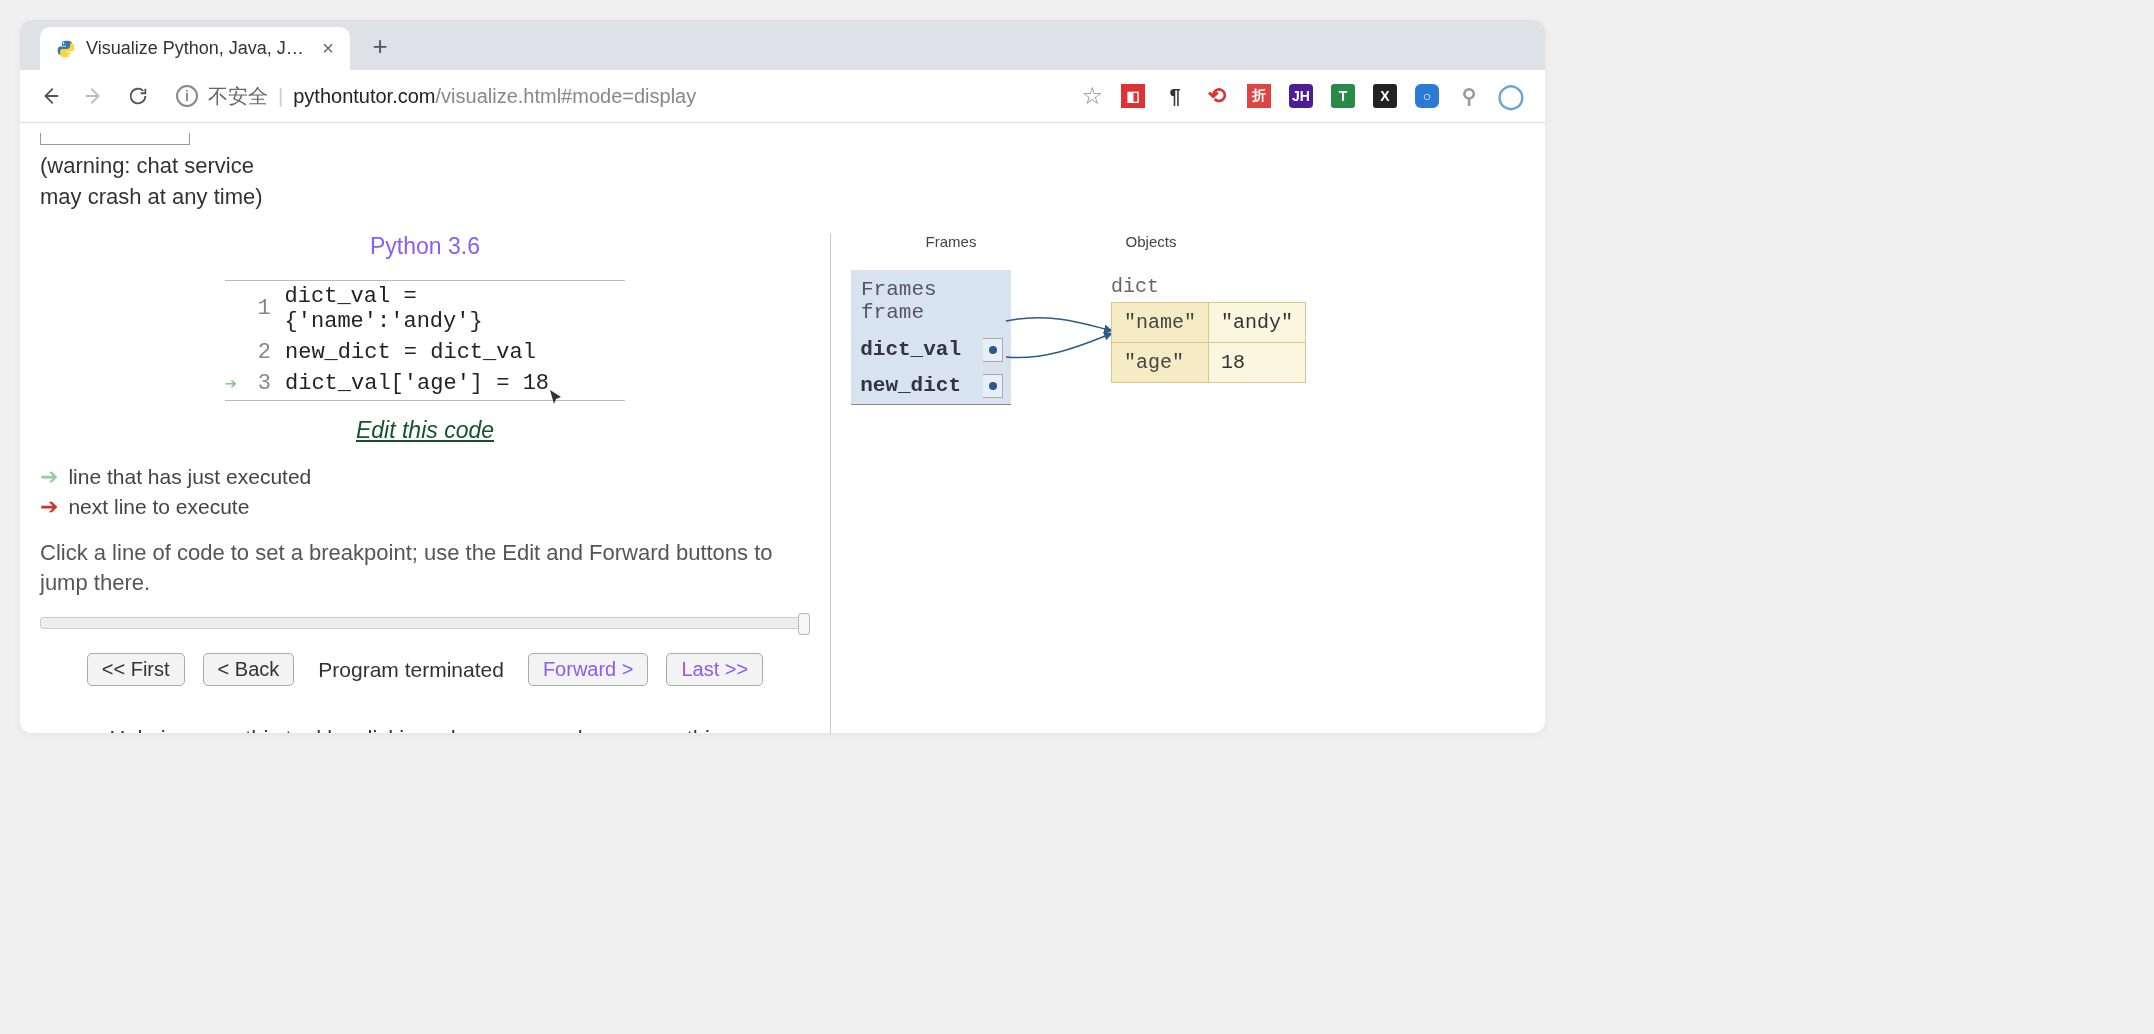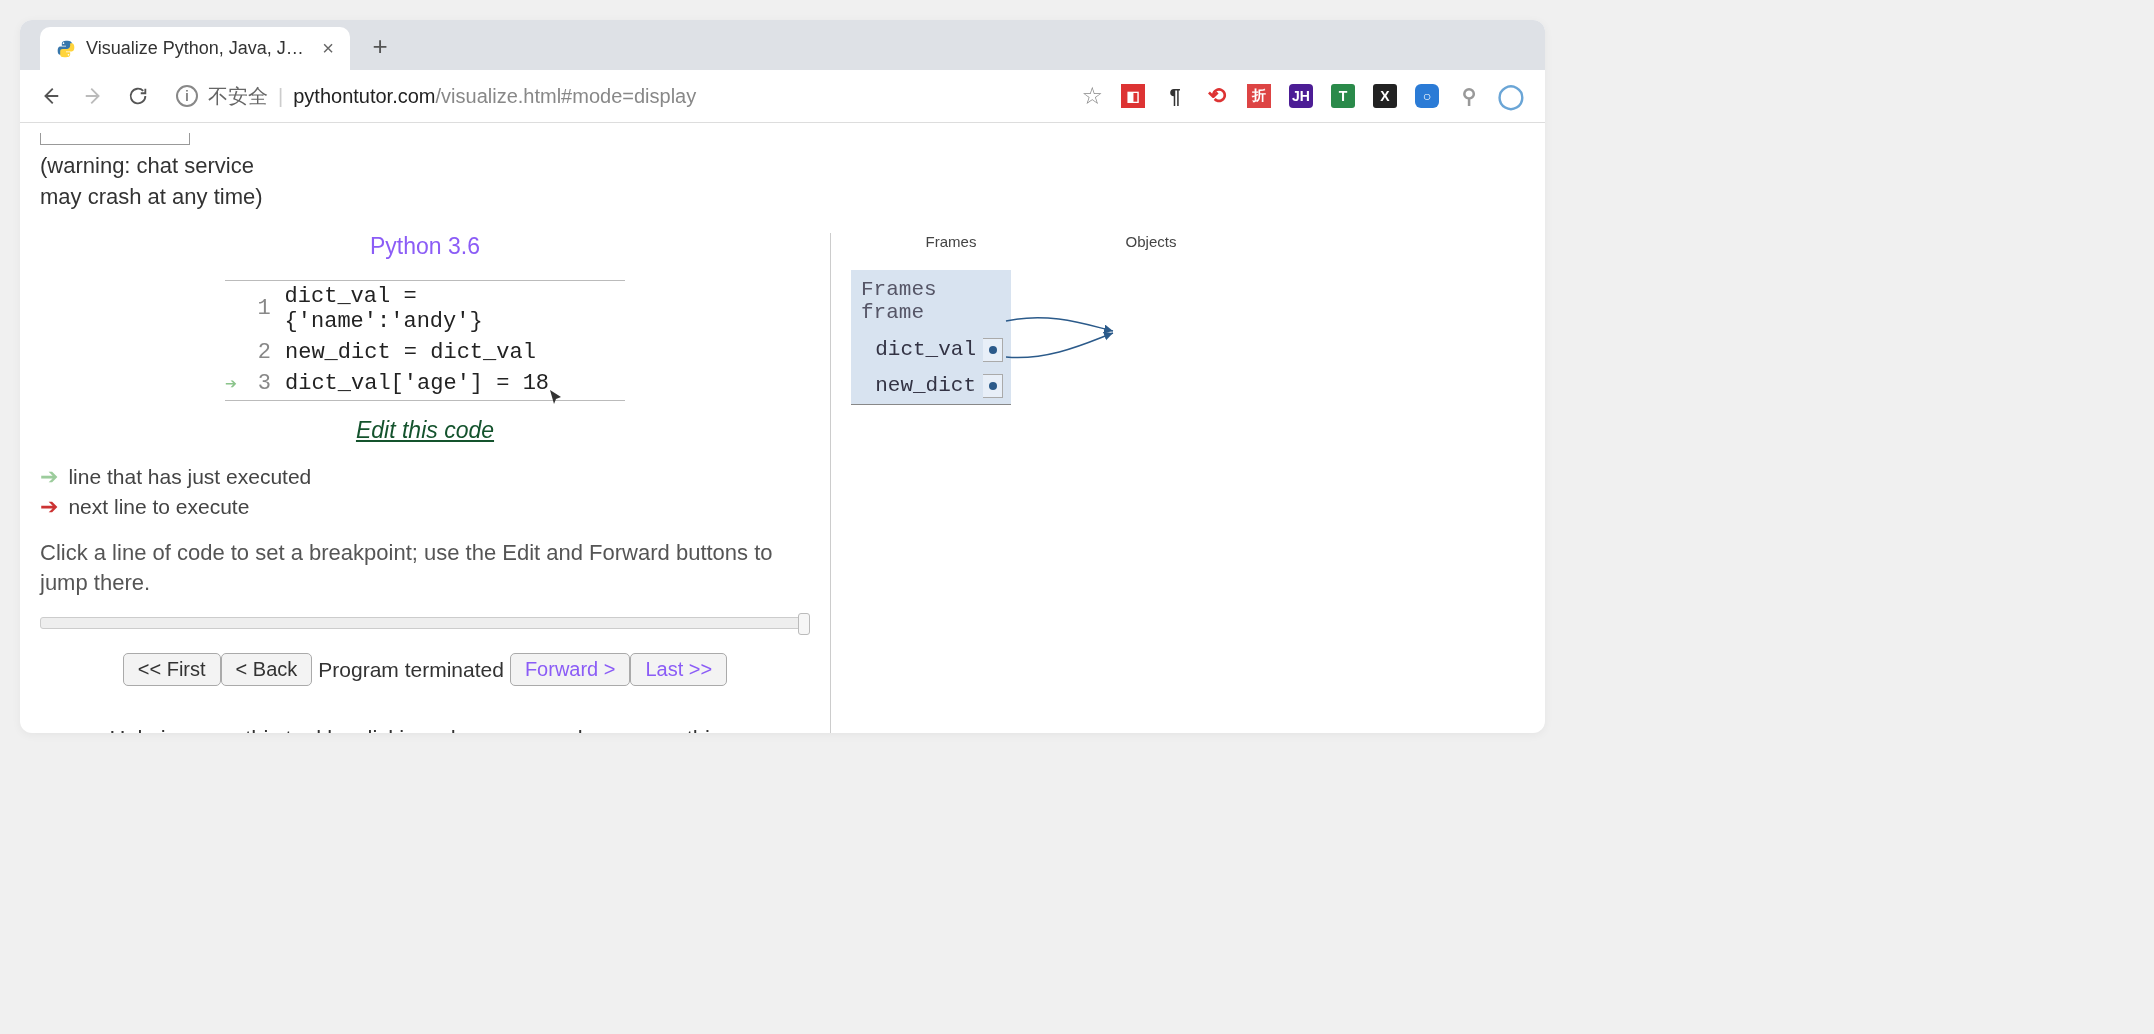--- a/index.html
+++ b/index.html
@@ -223,21 +223,21 @@
       height: 22px;
       background: #f6f6f6;
       border: 1px solid #bbb;
       border-radius: 3px;
       cursor: pointer;
     }
     .controls-row {
       display: flex;
       align-items: center;
       justify-content: center;
-      gap: 0;
+      gap: 18px;
       font-size: 21px;
     }
     .ctrl-btn {
       border: 1px solid #aaa;
       background: #f3f3f3;
       border-radius: 5px;
       padding: 4px 14px;
       font-size: 20px;
       cursor: pointer;
       color: #333;
@@ -281,21 +281,22 @@
     }
     .frame-title {
       padding: 8px 10px;
       color: #556;
     }
     .frame-var {
       display: flex;
       justify-content: flex-end;
       align-items: center;
       padding: 6px 8px;
-      gap: 7px;
+      gap: 22px;
+      font-weight: bold;
     }
     .frame-var-name {
       color: #334;
     }
     .frame-var-dot {
       width: 20px;
       height: 24px;
       border: 1px solid #aaa;
       border-left: none;
       background: #e8eff8;
@@ -492,16 +493,31 @@
         <svg class="svg-arrows" width="130" height="80">
           <defs>
             <marker id="ah" markerWidth="8" markerHeight="8" refX="6" refY="3" orient="auto">
               <path d="M0 0L6 3L0 6z" fill="#2b5a8a"></path>
             </marker>
           </defs>
           <path d="M5 10 C50 0, 90 15, 112 20" stroke="#2b5a8a" stroke-width="1.5" fill="none" marker-end="url(#ah)"></path>
           <path d="M5 46 C50 50, 90 30, 112 22" stroke="#2b5a8a" stroke-width="1.5" fill="none" marker-end="url(#ah)"></path>
         </svg>
 
+        <div class="object-area">
+          <div class="obj-label">dict</div>
+          <table class="dict-table">
+            <tbody>
+                <tr>
+              <td class="dict-key">"name"</td>
+              <td class="dict-val">"andy"</td>
+            </tr>
+            <tr>
+              <td class="dict-key">"age"</td>
+              <td class="dict-val">18</td>
+            </tr>
+          </tbody>
+            </table>
+        </div>
       </div>
     </div>
   </div>
 </div>
 
 </body></html>

